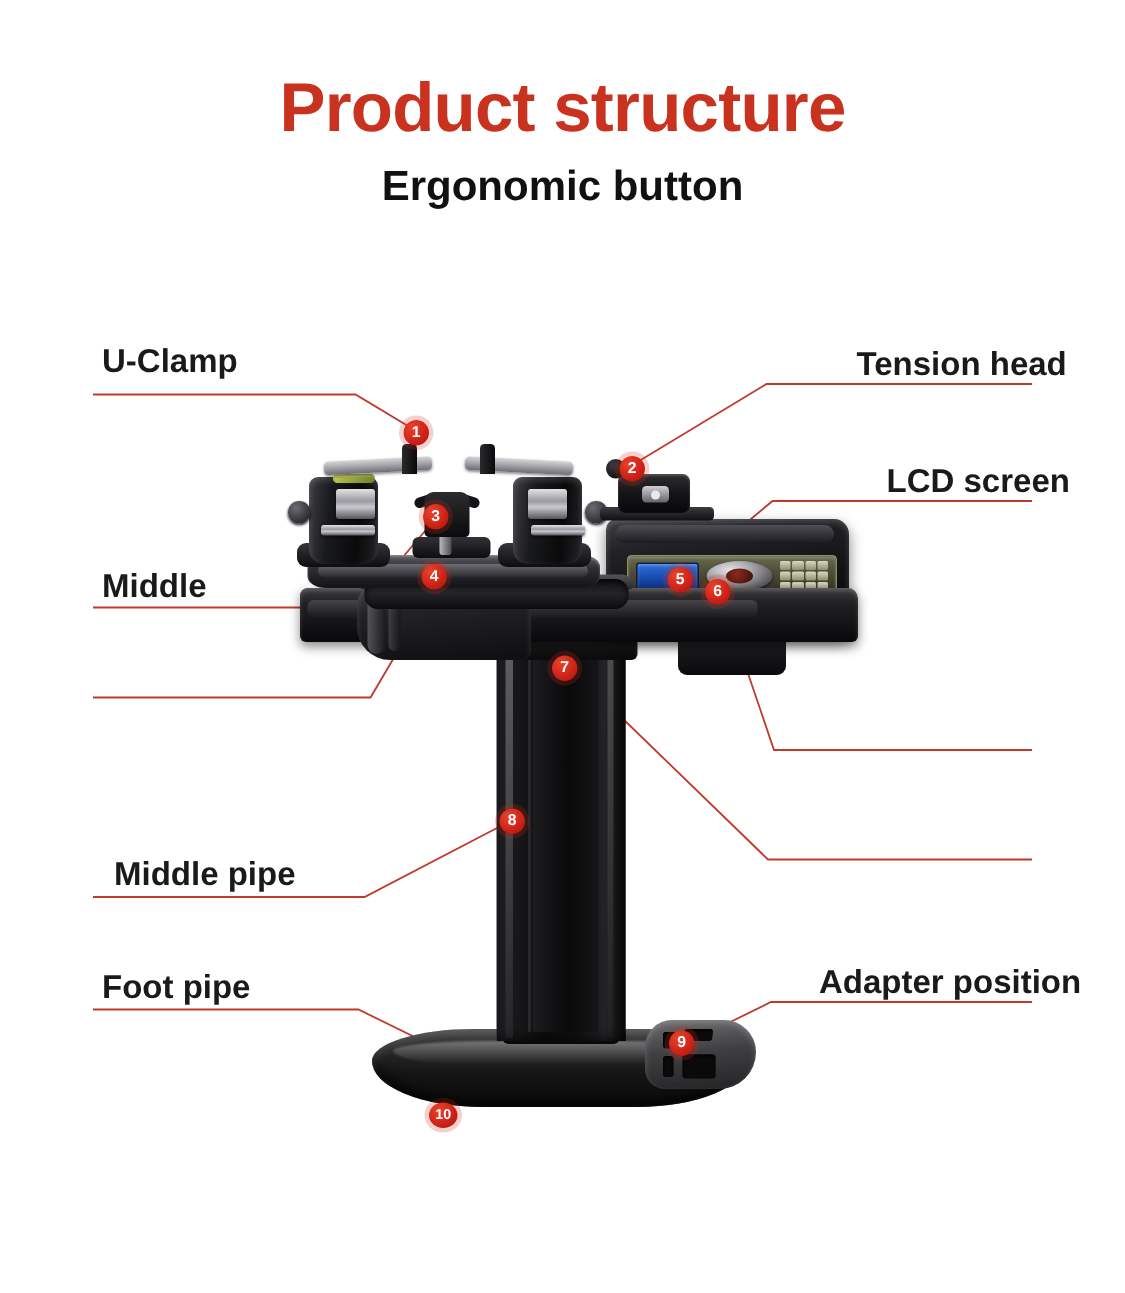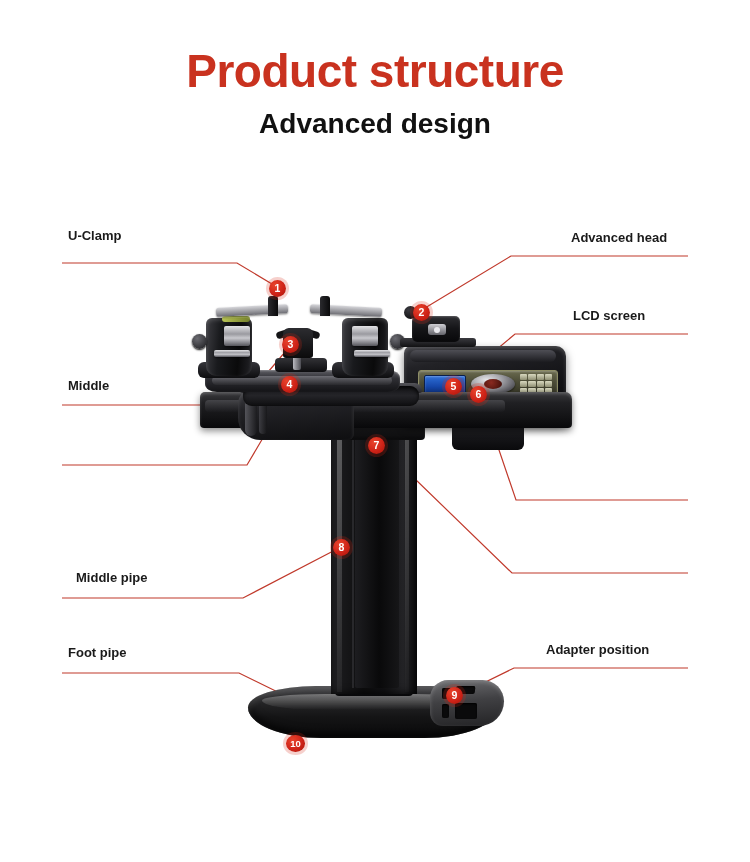--- a/index.html
+++ b/index.html
@@ -7,21 +7,21 @@
        font-family:"Liberation Sans","DejaVu Sans",sans-serif;}
   #stage{position:relative;width:750px;height:862px;background:#ffffff;}
 
   
   .title{position:absolute;left:0;top:44px;width:750px;text-align:center;
          font-size:46px;font-weight:700;color:#c9321f;letter-spacing:-.5px;}
   .subtitle{position:absolute;left:0;top:108px;width:750px;text-align:center;
             font-size:28px;font-weight:700;color:#111;}
 
   
-  .lbl{position:absolute;font-size:13px;font-weight:700;color:#1a1a1a;
+  .lbl{position:absolute;font-size:22px;font-weight:700;color:#1a1a1a;
        white-space:pre-line;line-height:1.18;}
 
   
   svg.overlay{position:absolute;left:0;top:0;width:750px;height:862px;
               pointer-events:none;}
   .leader{fill:none;stroke:#c0392b;stroke-width:1.2;}
 
   
   .mk{position:absolute;width:17px;height:17px;border-radius:50%;
       background:radial-gradient(circle at 35% 30%,#e8432c 0%,#cf2318 55%,#a81509 100%);
@@ -198,21 +198,21 @@
         display:grid;grid-template-columns:repeat(4,1fr);grid-template-rows:repeat(3,1fr);
         gap:1px;}
   .keys i{display:block;background:linear-gradient(180deg,#d9d9c0,#8e8e72);border-radius:1px;}
 </style>
 </head>
 <body>
 
 <div id="stage">
 
   <div class="title">Product structure</div>
-  <div class="subtitle">Advanced design</div>
+  <div class="subtitle">Ergonomic button</div>
 
   <div id="machine">
 
     <div class="pc foot"></div>
     <div class="pc foot-gloss"></div>
     <div class="pc foot-pad"></div>
     <div class="pc slot slot1"></div>
     <div class="pc slot slot2"></div>
     <div class="pc slot slot3"></div>
     <div class="pc slot slot4"></div>
@@ -305,23 +305,23 @@
     <path class="leader" d="M688,573 L512,573 L381,446"></path>
 
     <path class="leader" d="M62,598 L243,598 L339,548"></path>
 
     <path class="leader" d="M688,668 L514,668 L457,696"></path>
 
     <path class="leader" d="M62,673 L239,673 L292,699"></path>
   </svg>
 
   <div class="lbl" style="left:68px;top:228px;">U-Clamp</div>
-  <div class="lbl" style="left:571px;top:230px;">Advanced head</div>
+  <div class="lbl" style="left:571px;top:230px;">Tension head</div>
   <div class="lbl" style="left:68px;top:378px;">Middle</div>
-  <div class="lbl" style="left:573px;top:308px;">LCD screen</div>
+  <div class="lbl" style="left:591px;top:308px;">LCD screen</div>
   <div class="lbl" style="left:76px;top:570px;">Middle pipe</div>
   <div class="lbl" style="left:546px;top:642px;">Adapter position</div>
   <div class="lbl" style="left:68px;top:645px;">Foot pipe</div>
 
   <div class="mk" style="left:269px;top:280px;">1</div>
   <div class="mk" style="left:413px;top:304px;">2</div>
   <div class="mk" style="left:282px;top:336px;">3</div>
   <div class="mk" style="left:281px;top:376px;">4</div>
   <div class="mk" style="left:445px;top:378px;">5</div>
   <div class="mk" style="left:470px;top:386px;">6</div>

